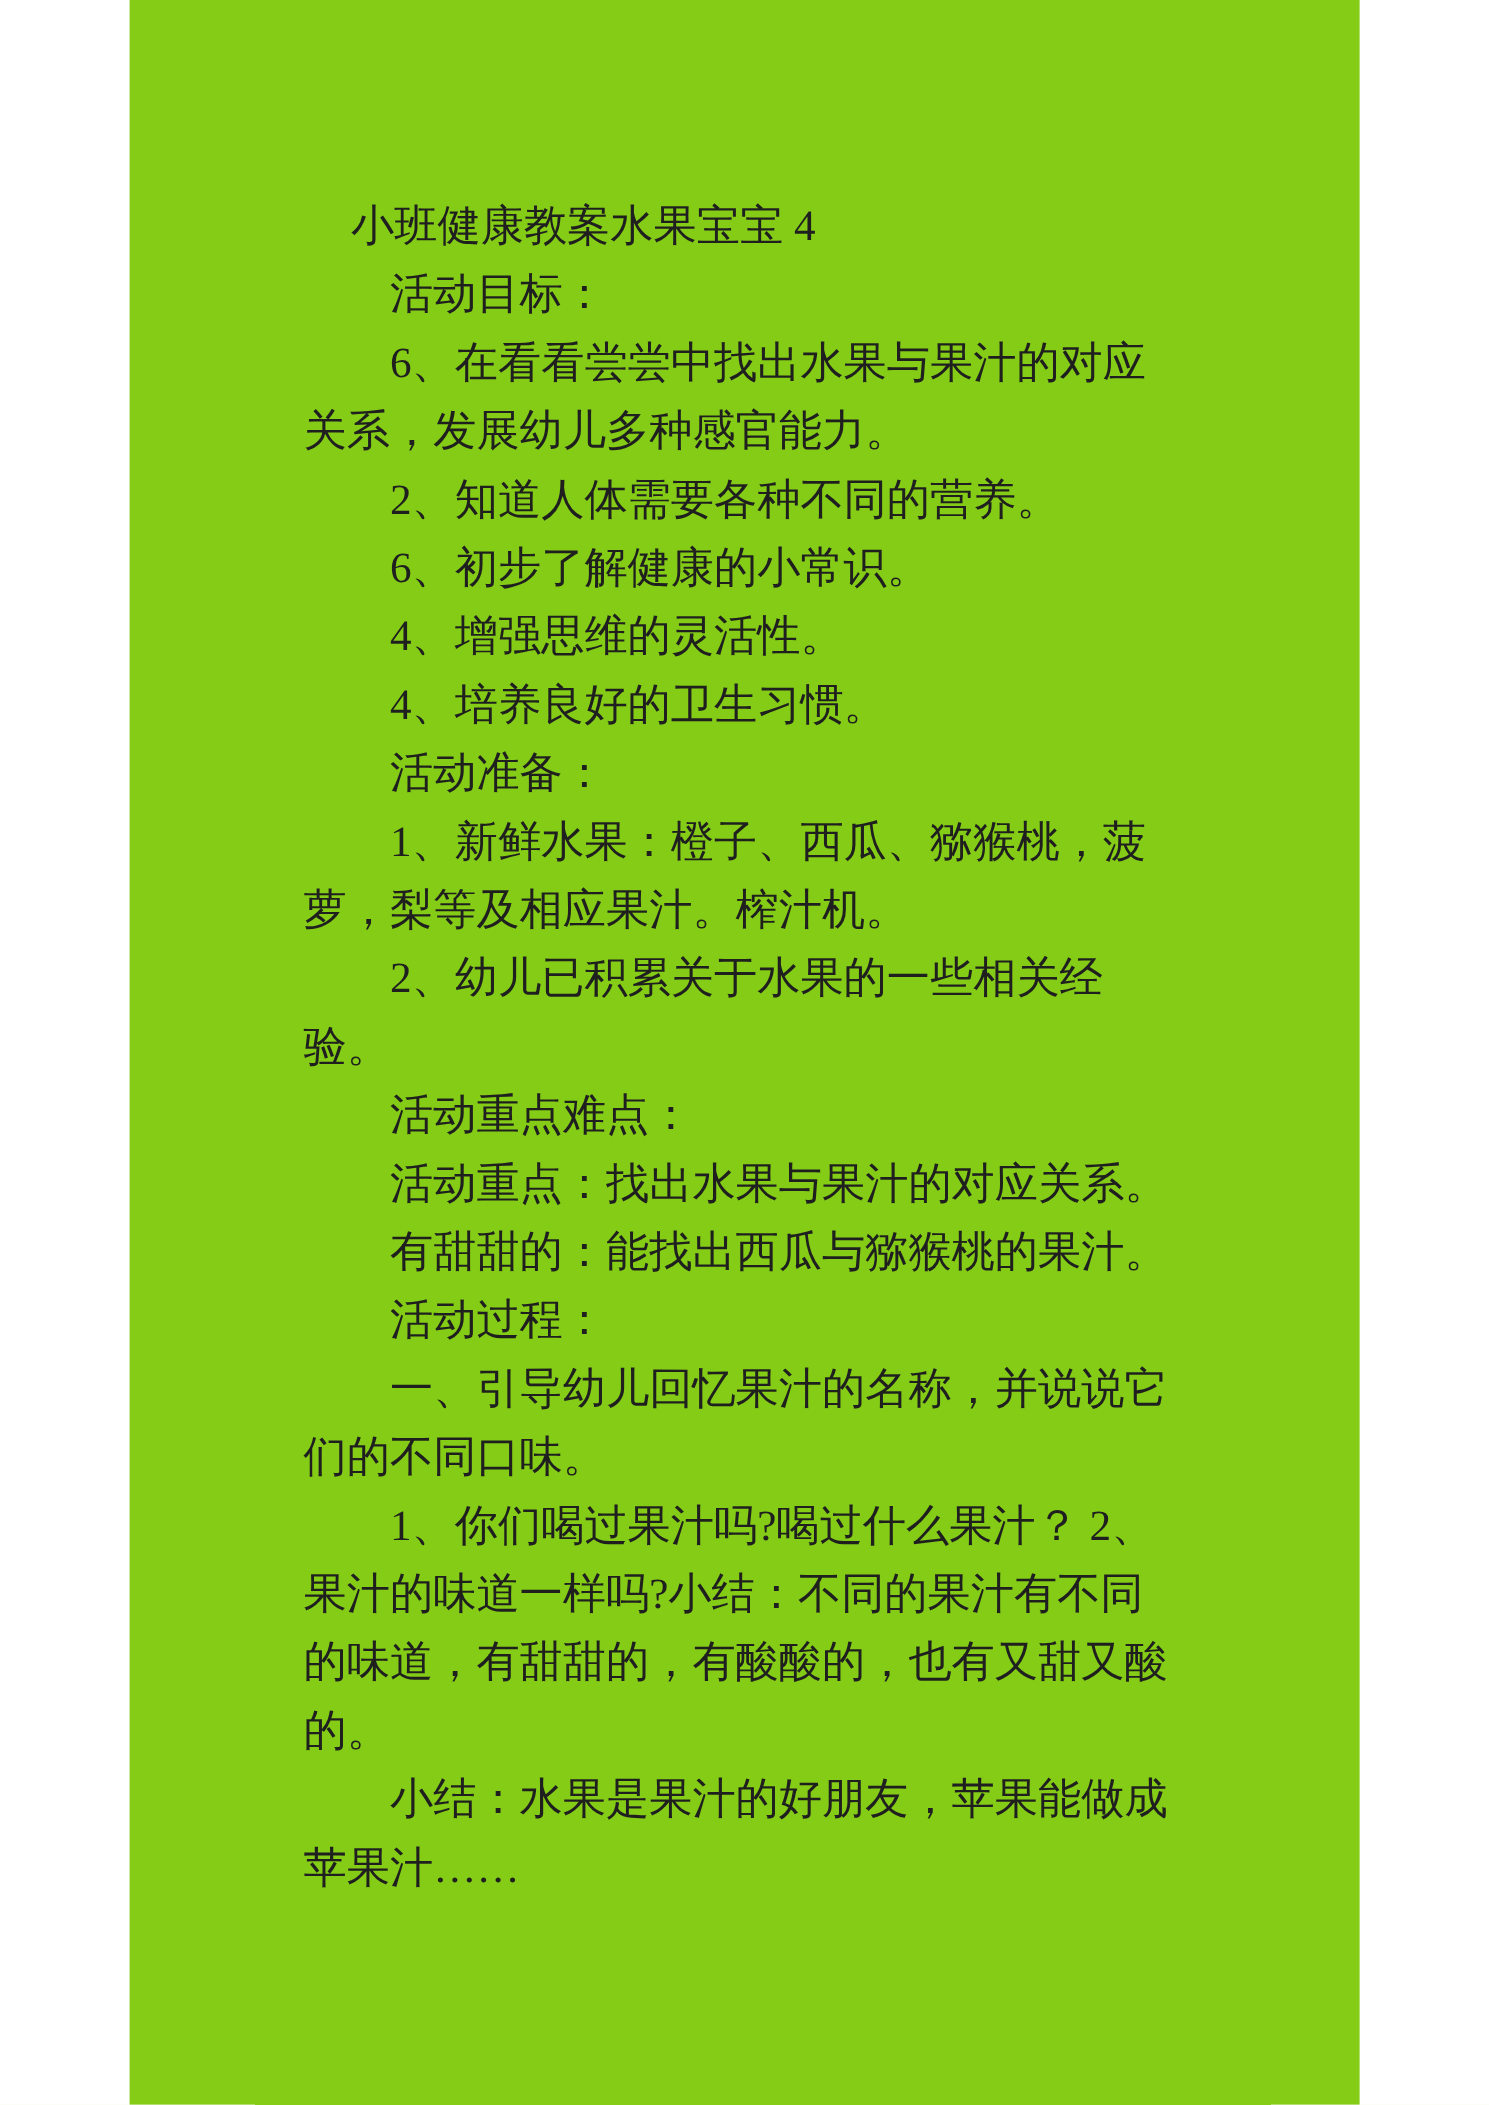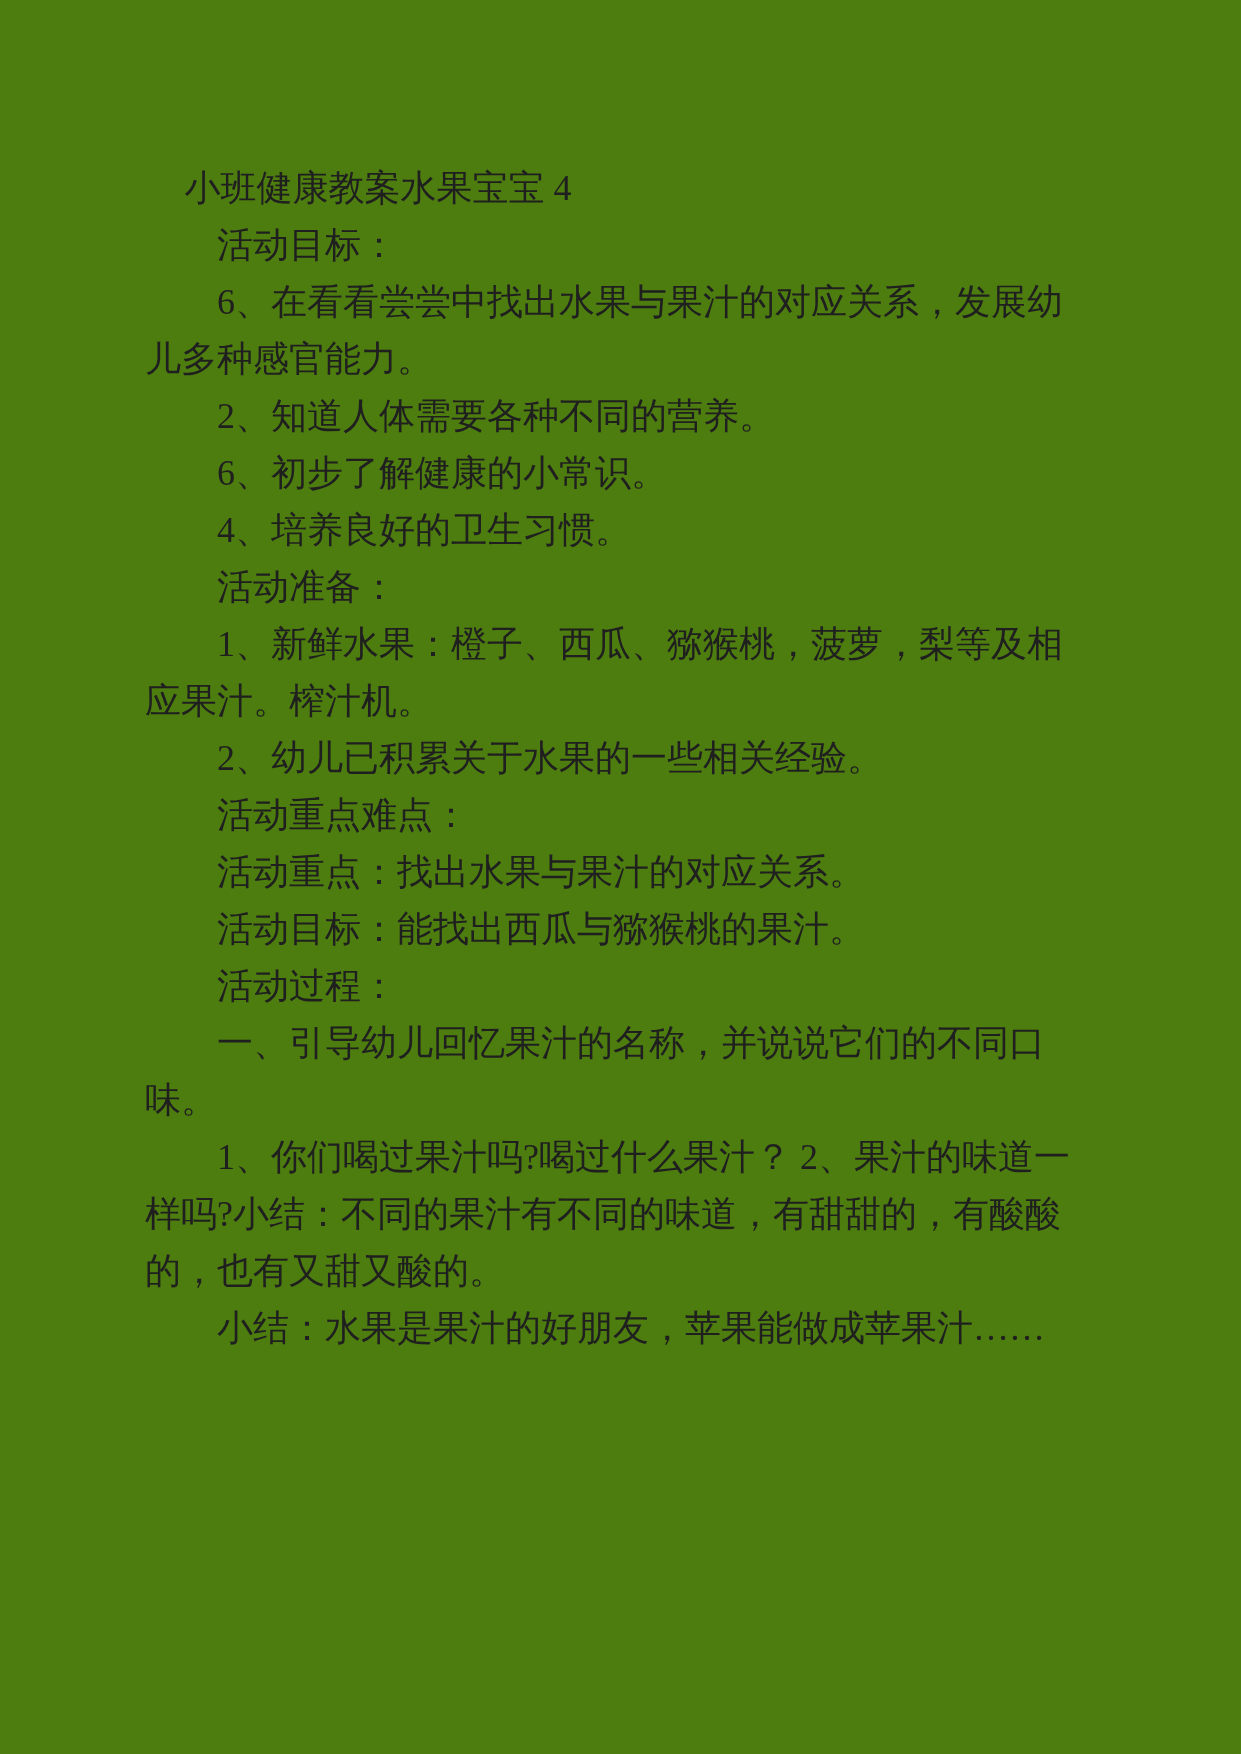--- a/index.html
+++ b/index.html
@@ -2,24 +2,24 @@
 <html lang="zh"><head>
 <meta charset="utf-8">
 <style>
   html, body {
     margin: 0;
     padding: 0;
     background: #ffffff;
   }
   .page {
     position: relative;
-    width: 1241px;
+    width: 1025px;
     height: 1754px;
     margin: 0 auto;
-    background: #4d7c0f;
+    background: #84cc16;
     overflow: hidden;
     box-sizing: border-box;
   }
   .content {
     box-sizing: border-box;
     padding: 160px 146px 0 145px;   
     width: 100%;
   }
   .para {
     margin: 0;
@@ -43,26 +43,27 @@
 
 <div class="page">
   <div class="content">
 
     <p class="para indent-1">小班健康教案水果宝宝 4</p>
 
     <p class="para indent-2">活动目标：</p>
     <p class="para indent-2">6、在看看尝尝中找出水果与果汁的对应关系，发展幼儿多种感官能力。</p>
     <p class="para indent-2">2、知道人体需要各种不同的营养。</p>
     <p class="para indent-2">6、初步了解健康的小常识。</p>
+    <p class="para indent-2">4、增强思维的灵活性。</p>
     <p class="para indent-2">4、培养良好的卫生习惯。</p>
     <p class="para indent-2">活动准备：</p>
     <p class="para indent-2">1、新鲜水果：橙子、西瓜、猕猴桃，菠萝，梨等及相应果汁。榨汁机。</p>
     <p class="para indent-2">2、幼儿已积累关于水果的一些相关经验。</p>
     <p class="para indent-2">活动重点难点：</p>
     <p class="para indent-2">活动重点：找出水果与果汁的对应关系。</p>
-    <p class="para indent-2">活动目标：能找出西瓜与猕猴桃的果汁。</p>
+    <p class="para indent-2">有甜甜的：能找出西瓜与猕猴桃的果汁。</p>
     <p class="para indent-2">活动过程：</p>
     <p class="para indent-2">一、引导幼儿回忆果汁的名称，并说说它们的不同口味。</p>
     <p class="para indent-2">1、你们喝过果汁吗?喝过什么果汁？ 2、果汁的味道一样吗?小结：不同的果汁有不同的味道，有甜甜的，有酸酸的，也有又甜又酸的。</p>
     <p class="para indent-2">小结：水果是果汁的好朋友，苹果能做成苹果汁……</p>
 
   </div>
 </div>
 
 </body></html>

